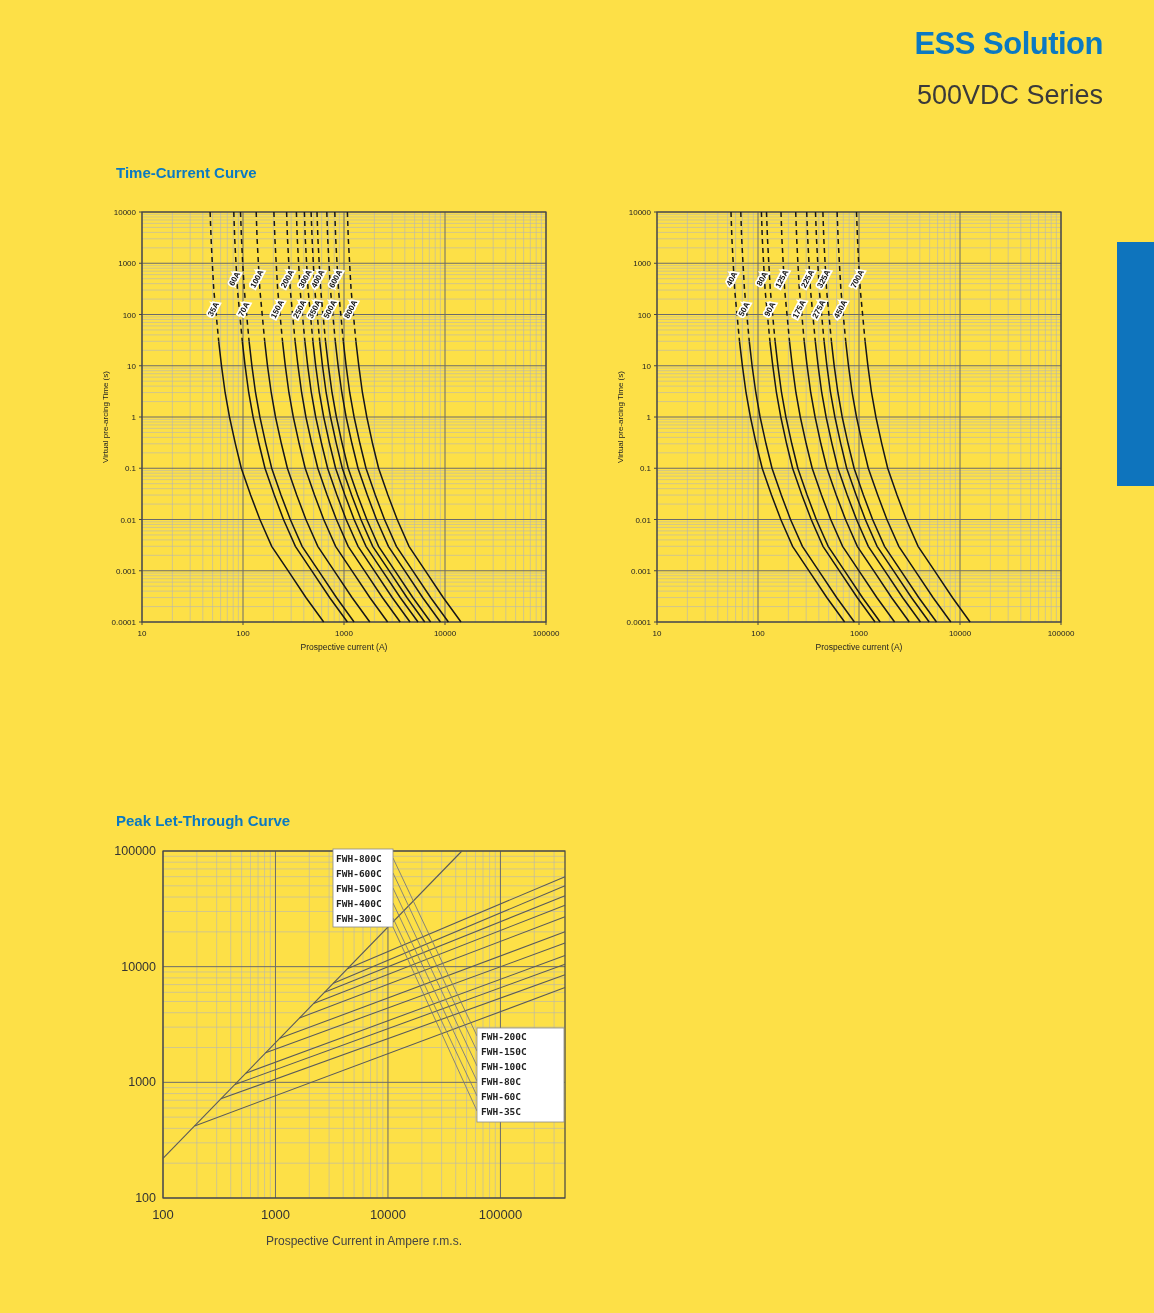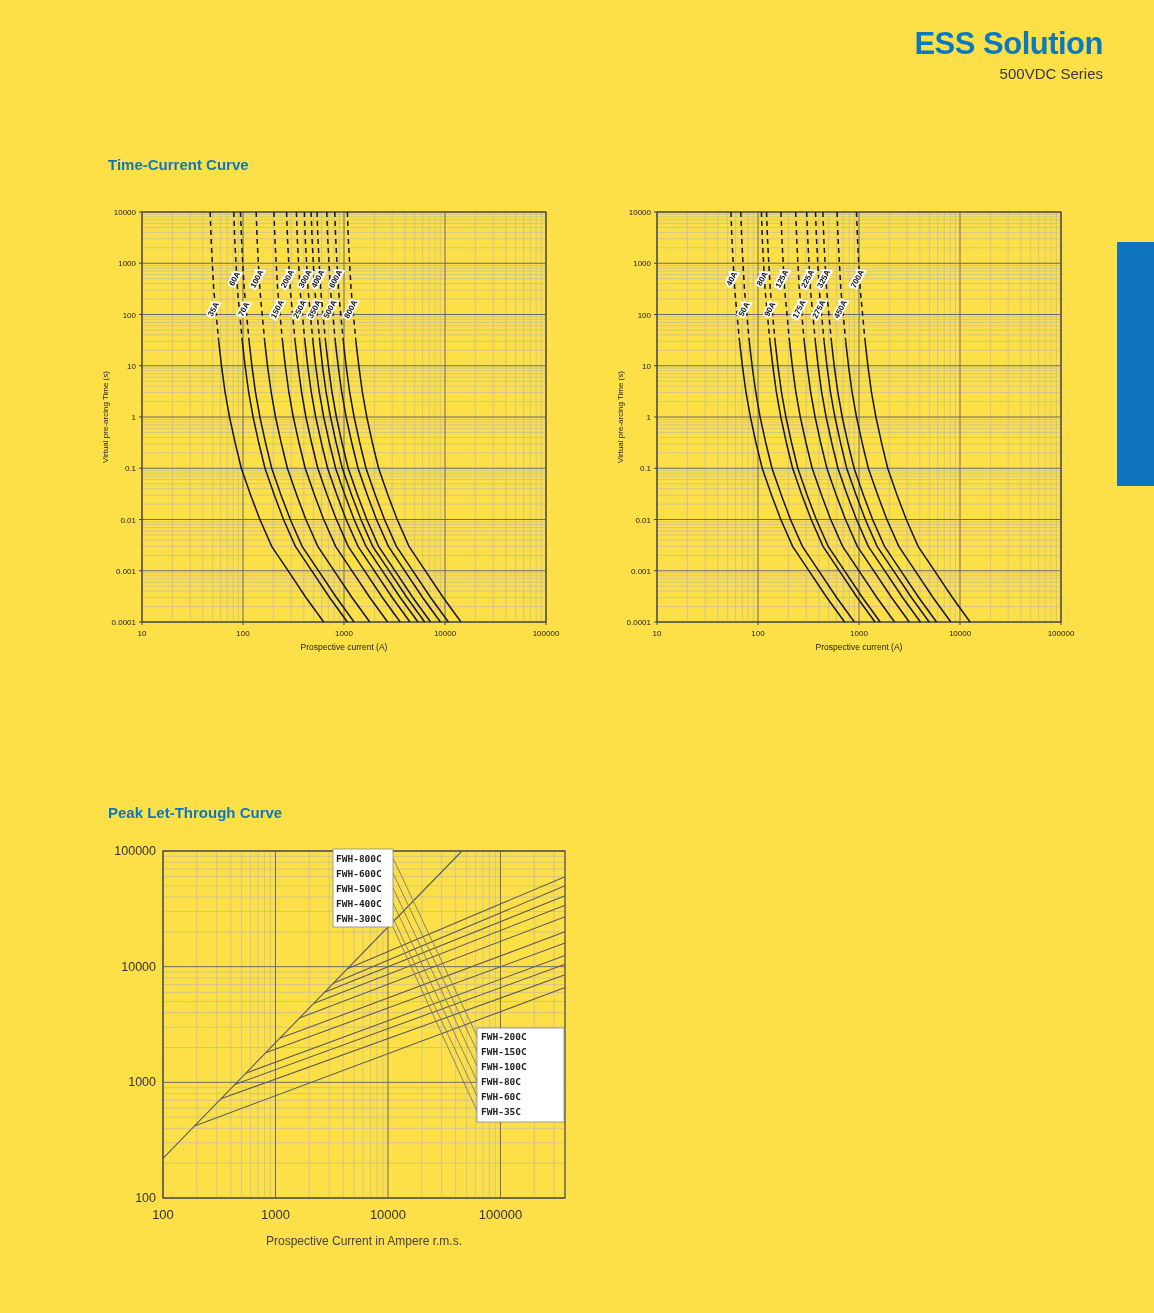--- a/index.html
+++ b/index.html
@@ -1,21 +1,21 @@
 <!DOCTYPE html>
 <html><head>
 <meta charset="utf-8">
 <style>
   html,body{margin:0;padding:0;background:#fff;}
   .page{position:relative;width:1154px;height:1313px;background:#fde047;overflow:hidden;
         font-family:"Liberation Sans",sans-serif;}
   .header{position:absolute;top:26px;right:51px;text-align:right;}
   .h-title{font-size:31px;font-weight:bold;letter-spacing:-0.5px;}
-  .h-sub{font-size:15px;color:#3a3a3a;margin-top:3px;}
-  .sec{position:absolute;margin:4px;font-size:15px;font-weight:bold;letter-spacing:0;}
+  .h-sub{font-size:27px;color:#3a3a3a;margin-top:18px;}
+  .sec{position:absolute;margin:12px;font-size:15px;font-weight:bold;letter-spacing:0;}
   #tc-head{left:104px;top:152px;}
   #pk-head{left:104px;top:800px;}
   .side-tab{position:absolute;left:1117px;top:242px;width:37px;height:244px;}
   svg{position:absolute;overflow:visible;}
   #tc-left{left:95px;top:206px;}
   #tc-right{left:610px;top:206px;}
   #peak{left:95px;top:838px;}
 </style>
 </head>
 <body>

